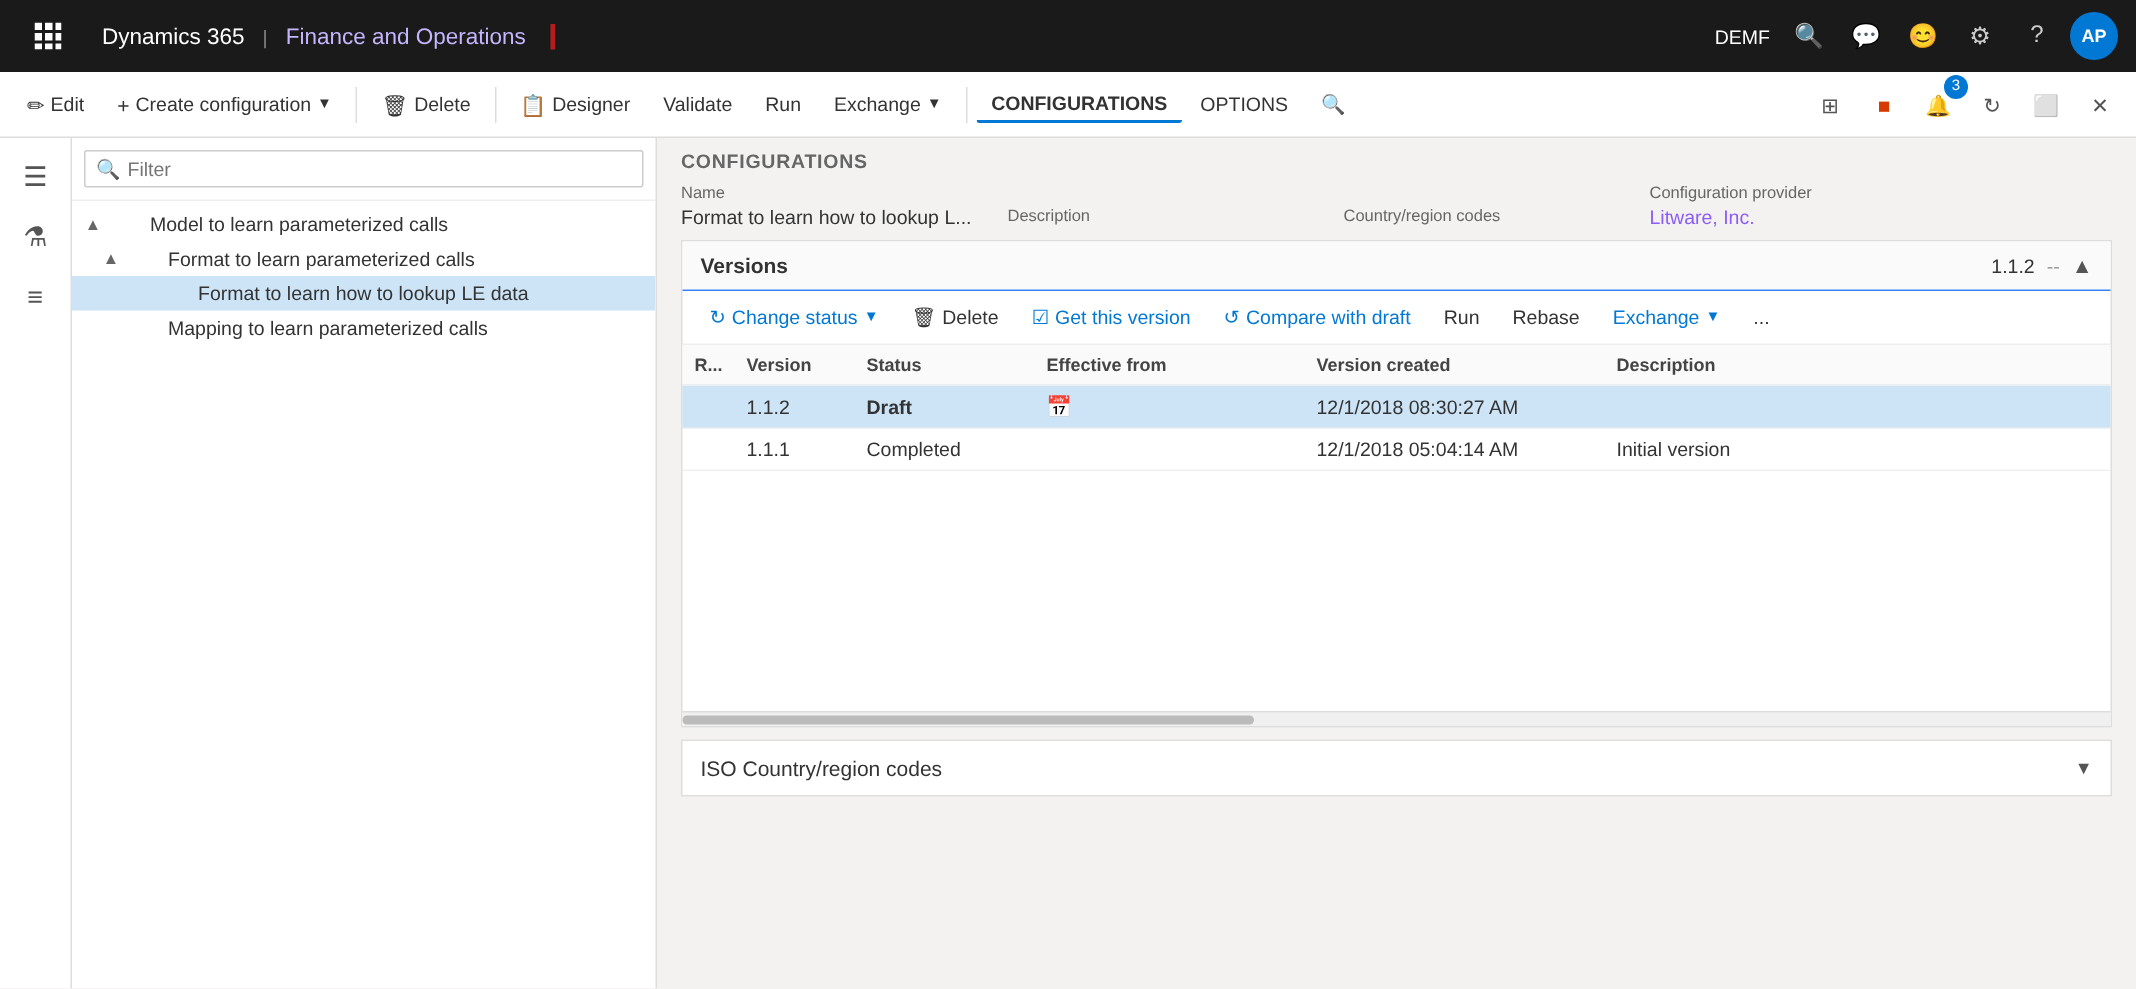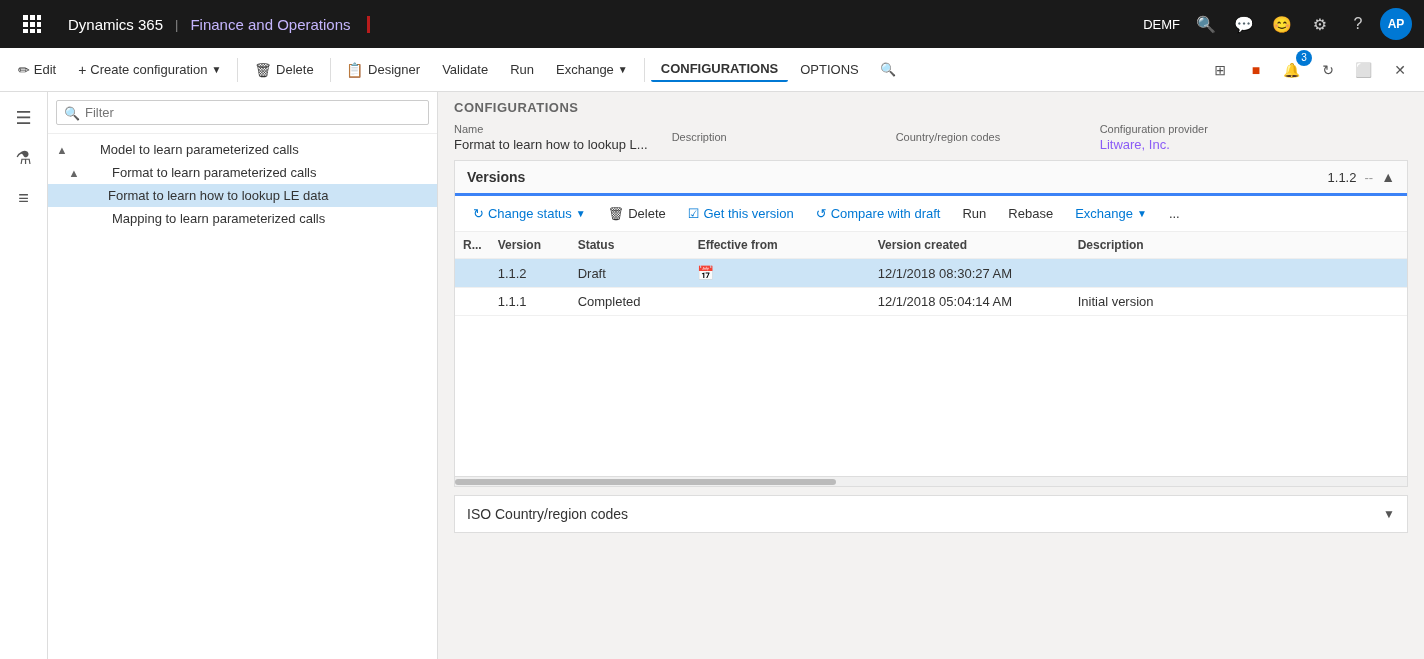--- a/index.html
+++ b/index.html
@@ -120,55 +120,55 @@
     }
     .tree-item {
       display: flex; align-items: center;
       padding: 4px 8px; cursor: pointer; user-select: none;
       gap: 4px;
     }
     .tree-item.selected { background: #cce4f6; }
     .tree-expand { font-size: 11px; color: #666; width: 12px; text-align: center; }
     .tree-label { font-size: 13px; color: #333; margin-left: 28px; }
     .tree-indent-1 { padding-left: 20px; }
-    .tree-indent-2 { padding-left: 16px; }
+    .tree-indent-2 { padding-left: 40px; }
 
     
     .content-area {
       flex: 1; display: flex; flex-direction: column;
       overflow: hidden; background: #f3f2f1;
       position: relative;
     }
 
     .configurations-header {
       padding: 8px 16px 4px 16px;
       font-size: 13px; color: #666; font-weight: 600; letter-spacing: 0.5px;
       background: #f3f2f1;
     }
 
     .config-info-bar {
-      display: flex; align-items: center;
+      display: flex; align-items: flex-end;
       padding: 4px 16px 8px 16px; gap: 0;
     }
     .config-info-col { display: flex; flex-direction: column; gap: 2px; }
     .config-info-col .col-header { font-size: 11px; color: #666; }
     .config-info-col .col-value { font-size: 13px; color: #333; }
     .config-info-col .col-value.link { color: #8b5cf6; cursor: pointer; }
 
     .content-scroll {
       flex: 1; overflow-y: auto; padding: 0 16px 16px 16px;
     }
 
     
     .versions-panel {
       background: #fff; border: 1px solid #ddd; margin-bottom: 8px;
     }
     .versions-header {
       display: flex; align-items: center; justify-content: space-between;
-      padding: 8px 12px; border-bottom: 3px solid #3b82f6;
+      padding: 8px 12px; border-bottom: 1px solid #3b82f6;
       background: #fafafa;
     }
     .versions-title { font-size: 14px; font-weight: 600; color: #333; }
     .versions-meta { display: flex; align-items: center; gap: 8px; }
     .versions-number { font-size: 13px; color: #333; }
     .versions-dashes { font-size: 13px; color: #999; }
     .versions-collapse { cursor: pointer; font-size: 14px; color: #555; }
 
     
     .versions-toolbar {
@@ -190,21 +190,21 @@
     .versions-table th {
       text-align: left; padding: 6px 8px;
       font-size: 12px; font-weight: 600; color: #444;
       border-bottom: 1px solid #eee; background: #fafafa;
     }
     .versions-table td {
       padding: 6px 8px; font-size: 13px; color: #333;
       border-bottom: 1px solid #f0f0f0;
     }
     .versions-table tr.selected-row td { background: #cce4f6; }
-    .status-draft { color: #333; }
+    .status-draft { color: #333; font-weight: bold; }
     .status-completed { color: #333; }
     .calendar-icon-inline { font-size: 14px; color: #555; cursor: pointer; }
 
     .versions-empty-space { height: 160px; }
 
     
     .versions-scrollbar {
       height: 10px; background: #f0f0f0;
       border-top: 1px solid #ddd; position: relative;
     }

